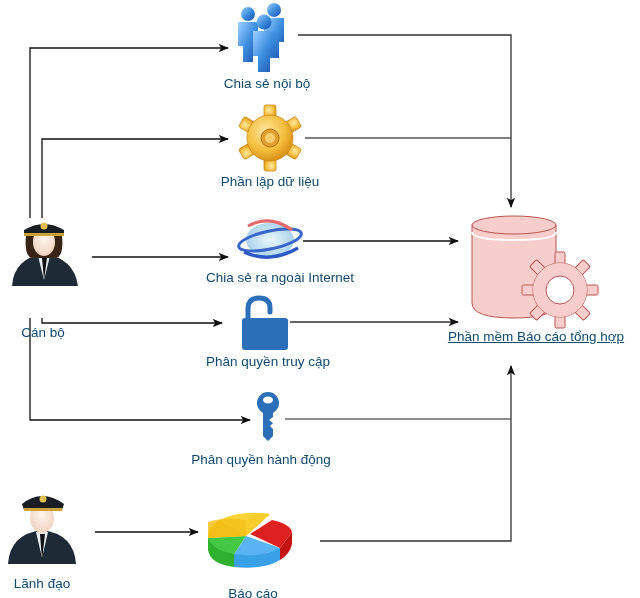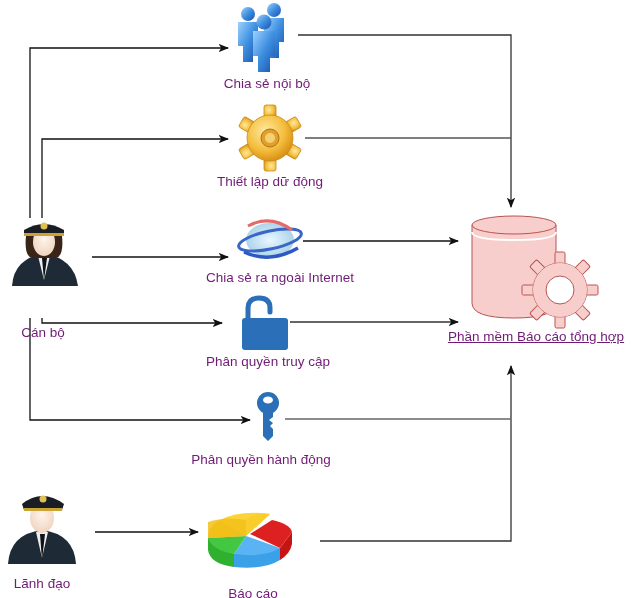--- a/index.html
+++ b/index.html
@@ -1,19 +1,19 @@
 <!DOCTYPE html>
 <html><head>
 <meta charset="utf-8">
 <style>
   html, body { margin: 0; padding: 0; background: #ffffff; }
   body { width: 640px; height: 598px; position: relative; overflow: hidden;
          font-family: "Liberation Sans", "DejaVu Sans", sans-serif; }
   #canvas { position: absolute; left: 0; top: 0; width: 640px; height: 598px; }
-  .label { position: absolute; font-size: 13.5px; color: #701a75; white-space: nowrap;
+  .label { position: absolute; font-size: 13.5px; color: #0c4a6e; white-space: nowrap;
            transform: translateX(-50%); }
 </style>
 </head>
 <body>
 
 <svg id="canvas" viewBox="0 0 640 598" xmlns="http://www.w3.org/2000/svg">
   <defs>
     <marker id="arrow" viewBox="0 0 10 10" refX="9" refY="5" markerWidth="8" markerHeight="8" orient="auto-start-reverse">
       <path d="M0,1 L10,5 L0,9 L2.5,5 Z" fill="#111"></path>
     </marker>
@@ -171,20 +171,20 @@
         <rect x="-5" y="-38" width="10" height="14" rx="1.5" transform="rotate(315)"></rect>
         <circle r="27"></circle>
       </g>
       <circle r="27" fill="#f8cecc"></circle>
       <circle r="14" fill="#ffffff" stroke="#b85450" stroke-width="1"></circle>
     </g>
   </g>
 </svg>
 
 <div class="label" style="left:267px; top:76px;">Chia sẻ nội bộ</div>
-<div class="label" style="left:270px; top:174px;">Thiết lập dữ động</div>
+<div class="label" style="left:270px; top:174px;">Phần lập dữ liệu</div>
 <div class="label" style="left:268px; top:270px;margin-left:12px;">Chia sẻ ra ngoài Internet</div>
 <div class="label" style="left:268px; top:354px;text-align:right;">Phân quyền truy cập</div>
 <div class="label" style="left:261px; top:452px;">Phân quyền hành động</div>
 <div class="label" style="left:253px; top:586px;">Báo cáo</div>
 <div class="label" style="left:43px; top:301px;margin-top:24px;">Cán bộ</div>
 <div class="label" style="left:42px; top:576px;">Lãnh đạo</div>
 <div class="label" style="left:536px; top:329px;text-decoration:underline;">Phần mềm Báo cáo tổng hợp</div>
 
 </body></html>

